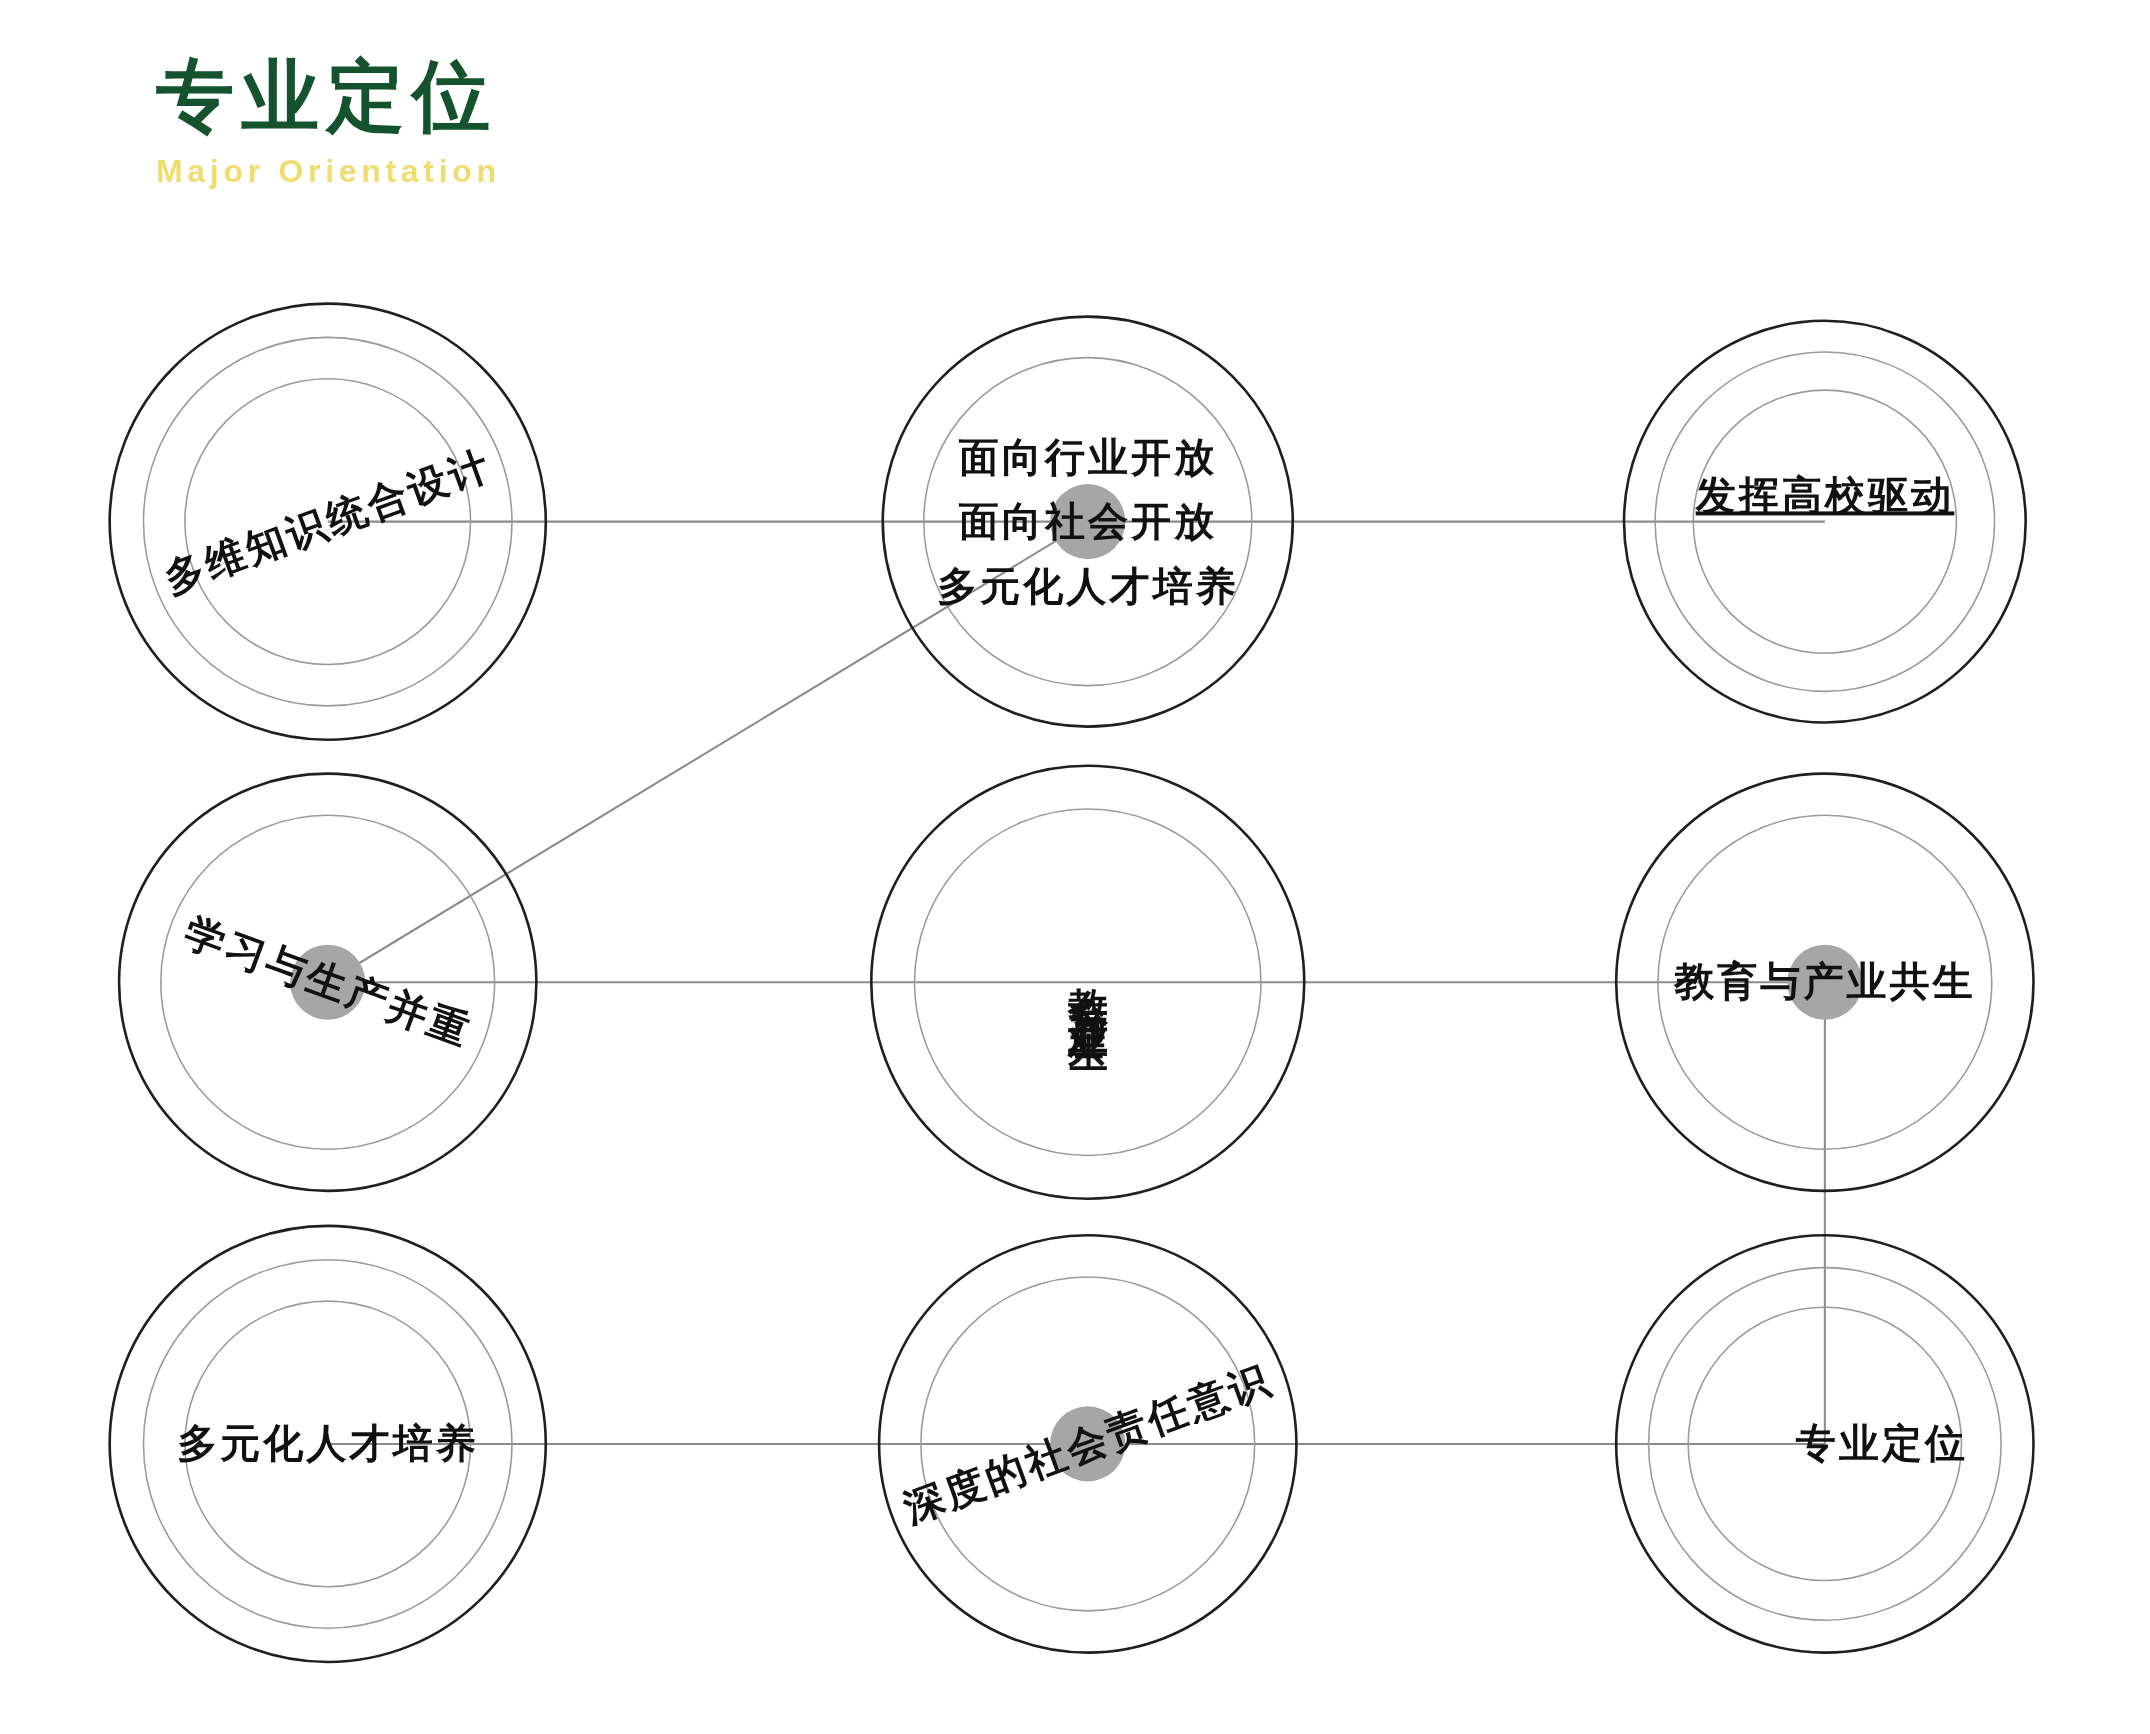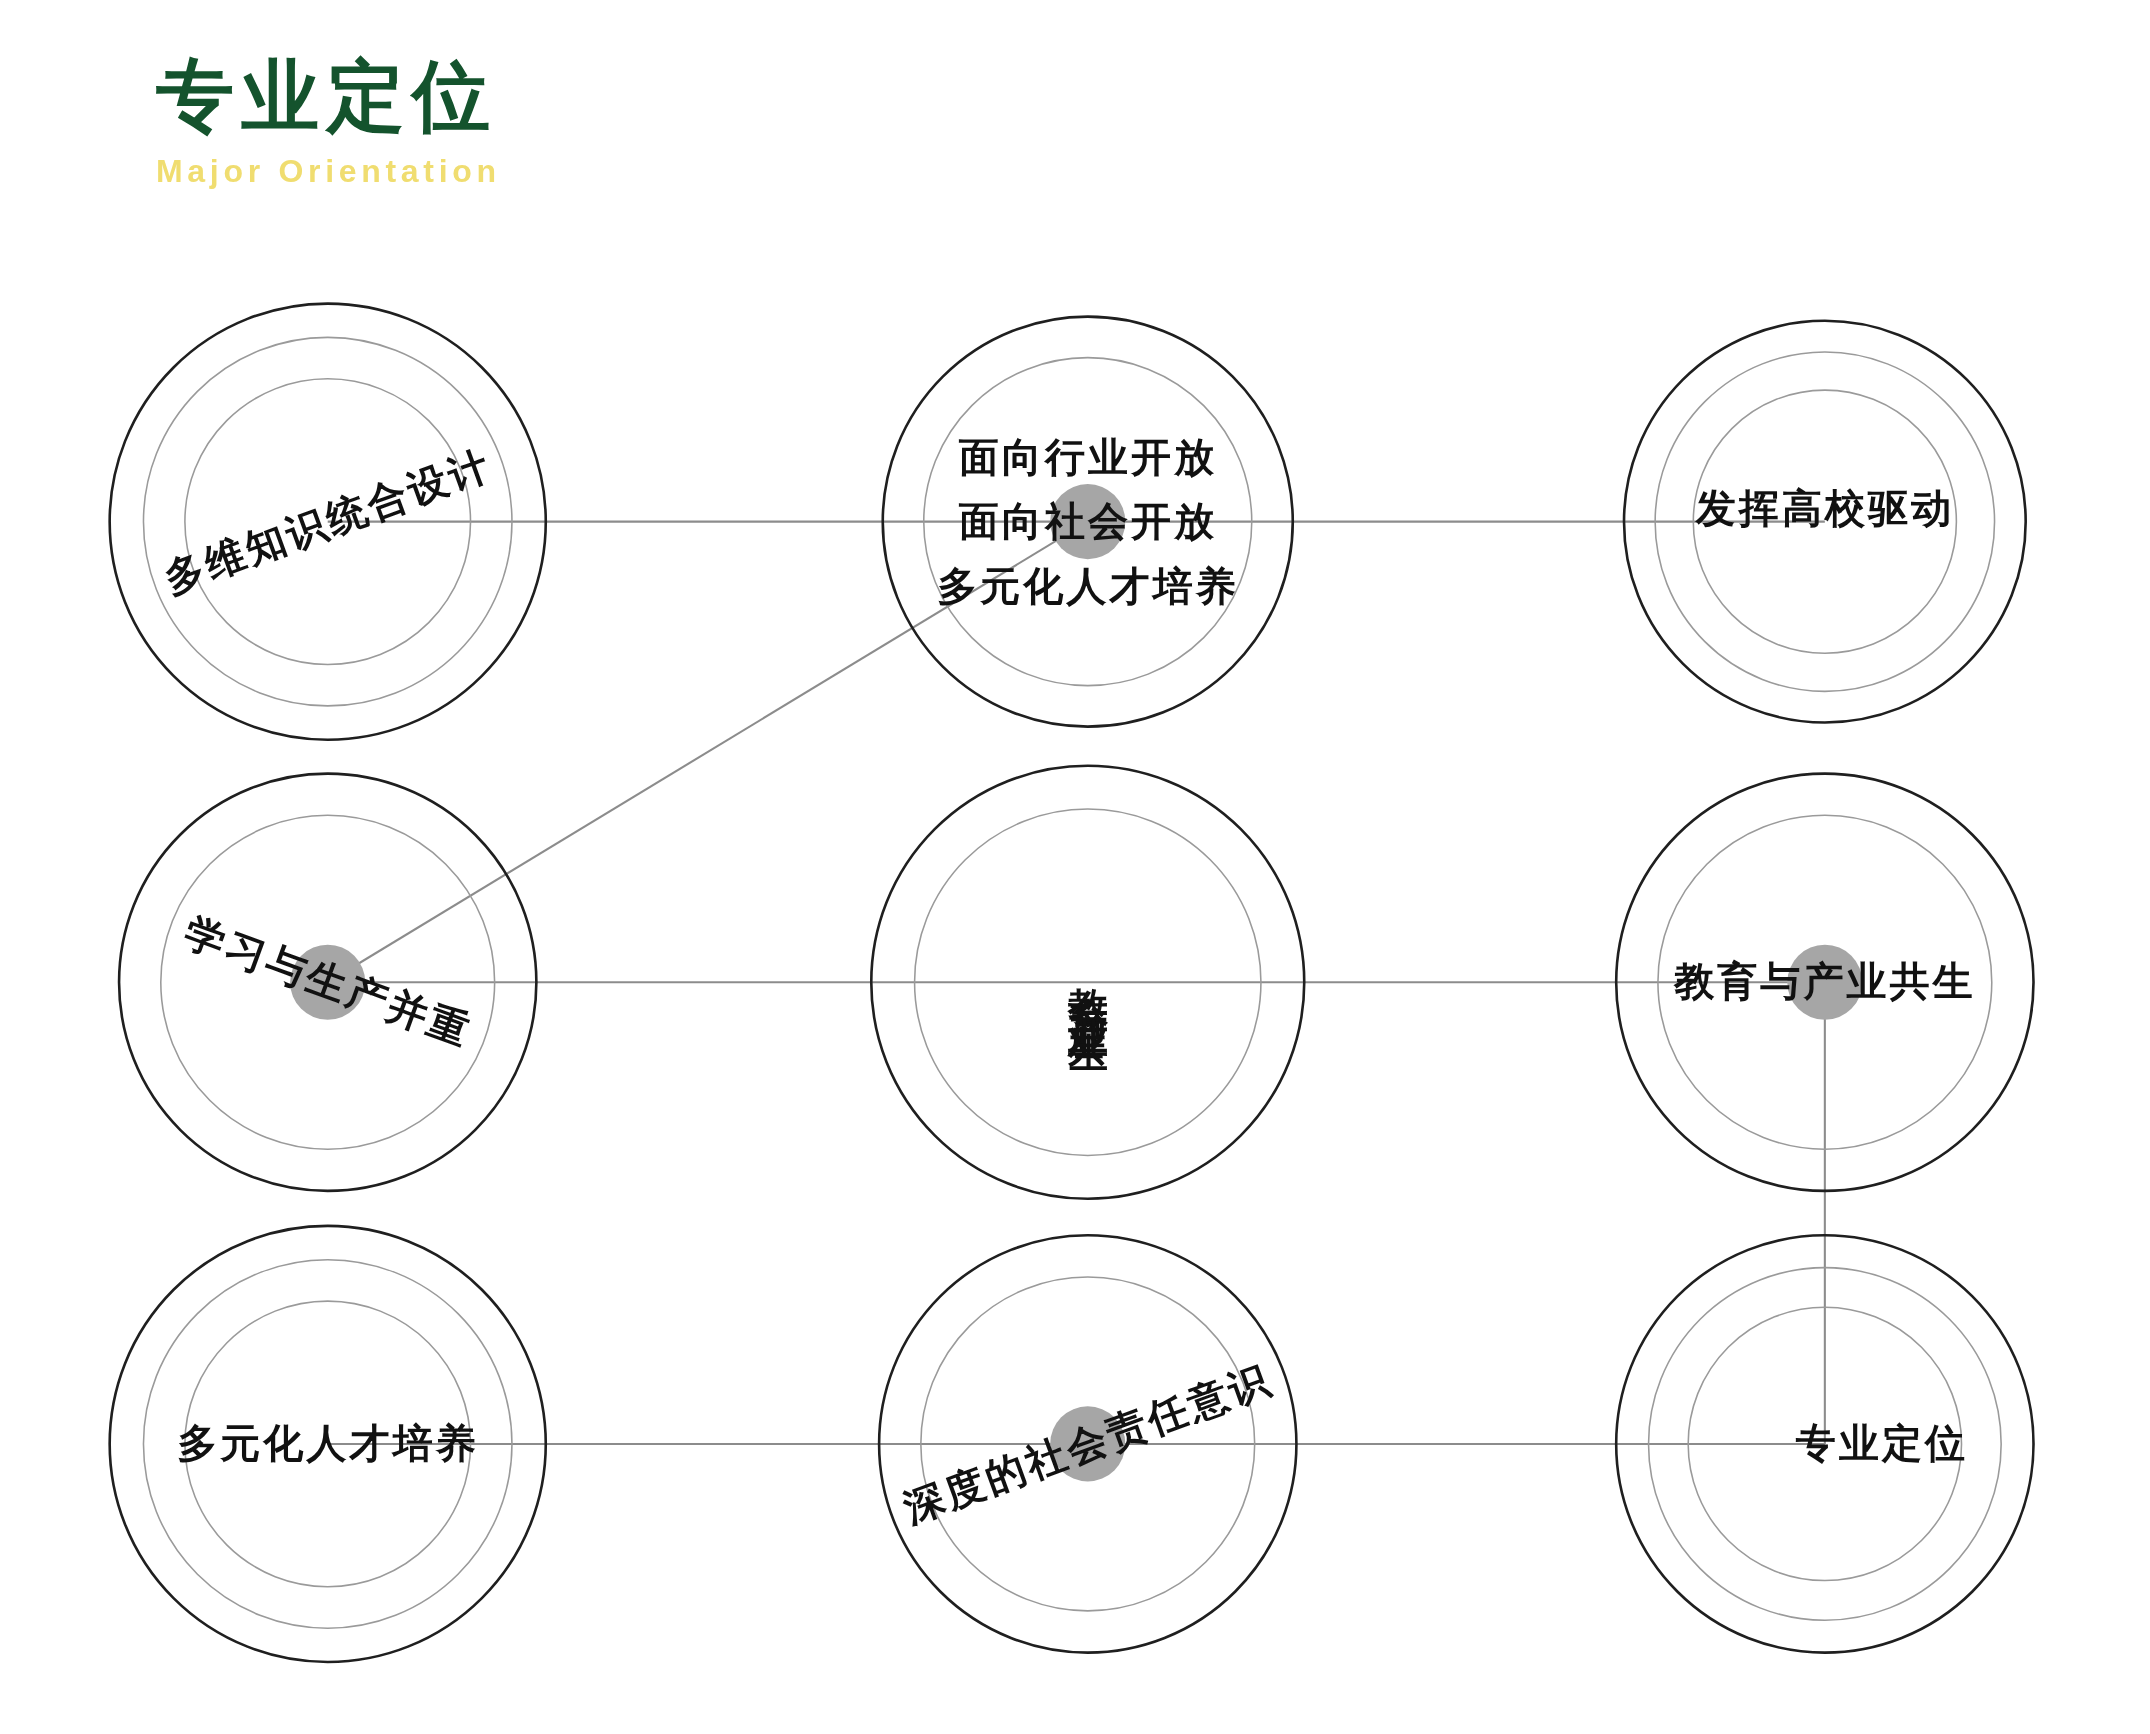--- a/index.html
+++ b/index.html
@@ -117,21 +117,21 @@
       </g>
   </svg>
 
   <div id="labels">
       <div class="lbl center" style="left: 328px; top: 522px; transform: translate(-50%, -50%) rotate(-20deg);">多维知识统合设计</div>
       <div class="lbl center multi" style="left: 1088px; top: 522px;">
         <div style="margin: 13.6px 0px;">面向行业开放</div>
         <div style="margin: 5px 0px;">面向社会开放</div>
         <div style="margin: 13.6px 0px;">多元化人才培养</div>
       </div>
-      <div class="lbl center" style="left: 1825px; top: 509px;">发挥高校驱动</div>
+      <div class="lbl center" style="left: 1825px; top: 496px; text-decoration: underline;">发挥高校驱动</div>
       <div class="lbl center" style="left: 328px; top: 982px; transform: translate(-50%, -50%) rotate(20deg);">学习与生产并重</div>
       <div class="lbl vert" style="left: 1088px; top: 982px;">教育与产业共生</div>
       <div class="lbl center" style="left: 1825px; top: 982px;">教育与产业共生</div>
       <div class="lbl center" style="left: 328px; top: 1444px;">多元化人才培养</div>
       <div class="lbl center" style="left: 1088px; top: 1444px; transform: translate(-50%, -50%) rotate(-20deg);">深度的社会责任意识</div>
       <div class="lbl center" style="left: 1882px; top: 1444px;">专业定位</div>
     </div>
 
 </div>
 

